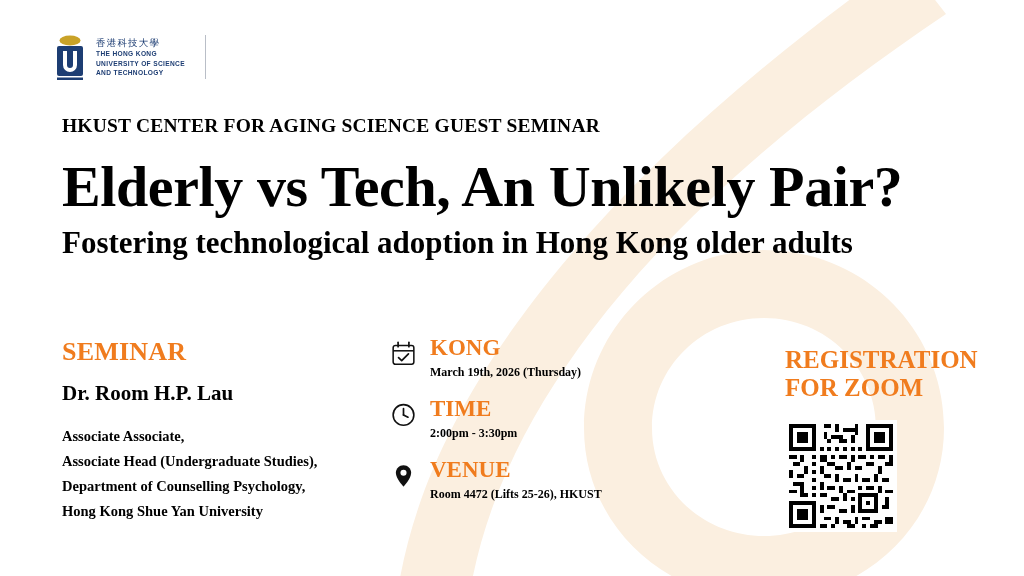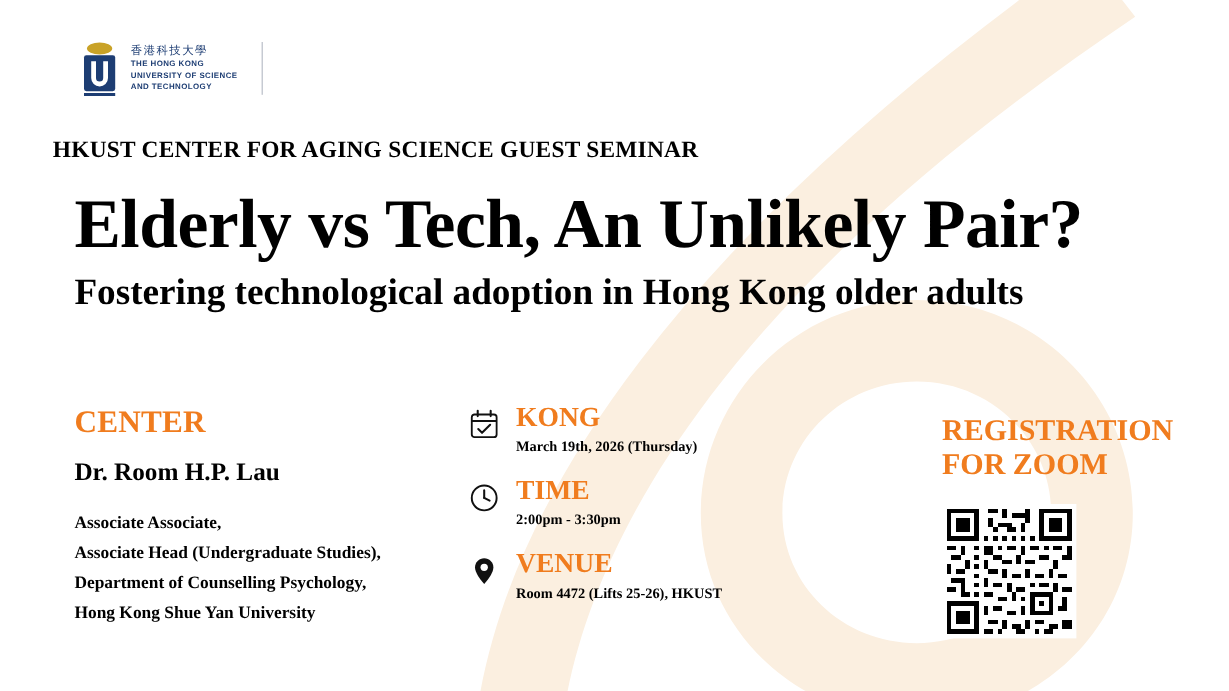--- a/index.html
+++ b/index.html
@@ -20,21 +20,21 @@
   .bg-deco {
     position: absolute;
     top: 0; right: 0;
     width: 820px; height: 576px;
     pointer-events: none;
   }
 
   
   .logo-row {
     position: absolute;
-    left: 66px; top: 34px;
+    left: 53px; top: 34px;
     display: flex; align-items: center; gap: 14px;
   }
   .hkust-logo { display: flex; align-items: center; gap: 9px; }
   .hkust-mark { width: 34px; height: 46px; }
   .hkust-text {
     font-family: "Liberation Sans", sans-serif;
     color: #1d3d73;
     line-height: 1.12;
   }
   .hkust-cn {
@@ -57,21 +57,21 @@
     font-size: 9px; letter-spacing: 1.1px; color: #1d3d73;
   }
   .cas-en {
     font-family: "Liberation Sans", sans-serif;
     font-size: 8.6px; font-weight: bold; letter-spacing: 0.6px;
     color: #1d3d73; margin-top: 2px;
   }
 
   
   .eyebrow {
-    position: absolute; left: 44px; top: 115px;
+    position: absolute; left: 62px; top: 115px;
     font-family: "Liberation Serif", serif;
     font-weight: bold; font-size: 19.5px; letter-spacing: 0.2px;
     color: #000;
   }
   .headline {
     position: absolute; left: 62px; top: 157px;
     font-weight: bold; font-size: 58px; letter-spacing: -0.4px;
     color: #000; line-height: 1.05;
   }
   .subhead {
@@ -159,21 +159,21 @@
 
     <div class="logo-divider"></div>
 
   </div>
 
   <div class="eyebrow">HKUST CENTER FOR AGING SCIENCE GUEST SEMINAR</div>
   <h1 class="headline">Elderly vs Tech, An Unlikely Pair?</h1>
   <h2 class="subhead">Fostering technological adoption in Hong Kong older adults</h2>
 
   <div class="speaker-col">
-    <div class="label-orange">CENTER</div>
+    <div class="label-orange">SEMINAR</div>
     <div class="speaker-name">Dr. Room H.P. Lau</div>
     <div class="speaker-affil">
       <div>Associate Associate,</div>
       <div>Associate Head (Undergraduate Studies),</div>
       <div>Department of Counselling Psychology,</div>
       <div>Hong Kong Shue Yan University</div>
     </div>
   </div>
 
   <div class="details-col">

